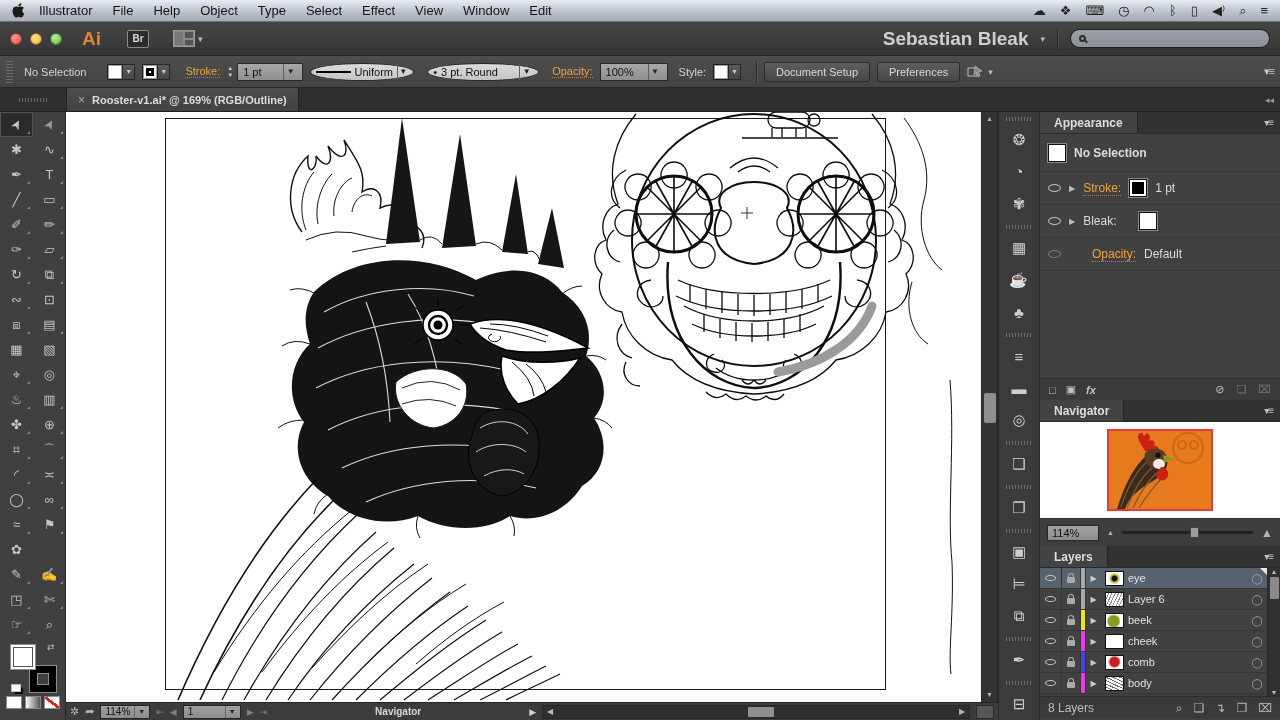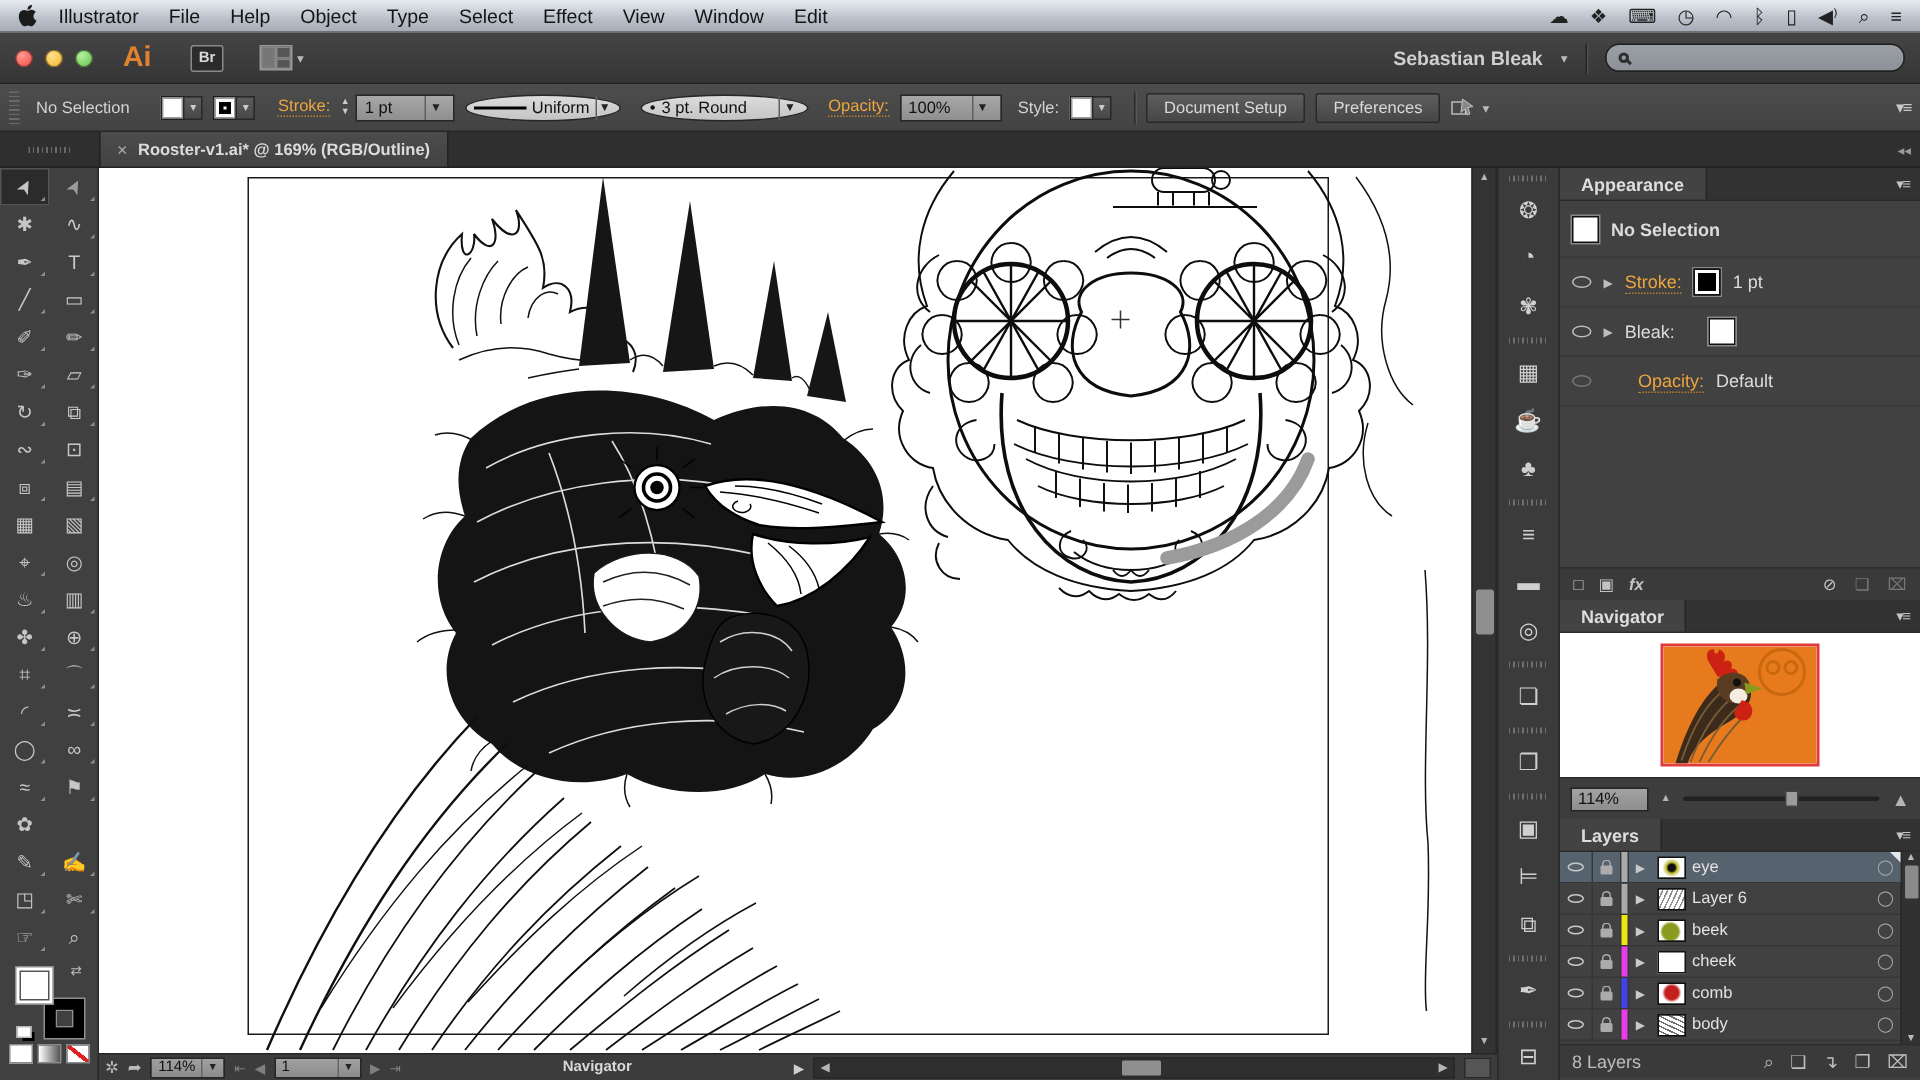--- a/index.html
+++ b/index.html
@@ -18,21 +18,21 @@
   .l-yel{background:radial-gradient(circle at 35% 30%,#ffe28a,#f5b52e)}
   .l-grn{background:radial-gradient(circle at 35% 30%,#b3f0a0,#68c04c)}
   .ailogo{color:#e0822e;font-weight:bold;font-size:19px;letter-spacing:0}
   .brbox{width:22px;height:18px;border:1px solid #8a8a8a;background:#2b2b2b;color:#d8d8d8;font-size:10px;font-weight:bold;display:flex;align-items:center;justify-content:center;border-radius:2px;margin-left:16px}
   .arrdoc{display:flex;align-items:center;gap:3px;margin-left:14px}
   .arrdoc .box{width:22px;height:17px;border:1px solid #999;background:#2e2e2e;display:grid;grid-template-columns:10px 1fr;grid-template-rows:1fr 1fr}
   .arrdoc .box i{border:1px solid #888;background:#555}
   .arrdoc .box i:first-child{grid-row:span 2;background:#777}
   .caret{color:#bbb;font-size:9px}
   .a-right{margin-left:auto;display:flex;align-items:center;gap:12px}
-  .uname{font-weight:bold;color:#cfcfcf;font-size:13px}
+  .uname{font-weight:bold;color:#cfcfcf;font-size:19px}
   .vdiv{width:1px;height:20px;background:#242424;box-shadow:1px 0 0 #4e4e4e}
   .searchpill{width:200px;height:19px;border-radius:10px;background:linear-gradient(#9aa0a6,#8b9197);border:1px solid #1f1f1f;display:flex;align-items:center;padding:0 8px;gap:5px}
   .mag{width:7px;height:7px;border:2px solid #2e2e2e;border-radius:50%;position:relative;flex:none}
   .mag::after{content:"";position:absolute;width:5px;height:2px;background:#2e2e2e;transform:rotate(45deg);right:-4px;bottom:-2px}
   
   .ctrlbar{height:32px;background:linear-gradient(#4d4d4d,#434343);border-bottom:1px solid #282828;display:flex;align-items:center;padding:0 6px;gap:7px;font-size:11px;color:#d4d4d4}
   .grip-v{width:7px;height:22px;background:repeating-linear-gradient(#6a6a6a 0 1px,transparent 1px 3px);margin-right:4px}
   .orange{color:#eca53f;border-bottom:1px dotted #b97f2a;cursor:pointer}
   .swatch{width:16px;height:16px;background:#fff;border:1px solid #1e1e1e;box-shadow:inset 0 0 0 1px #9b9b9b}
   .swatch.stroke{background:#fff;display:flex;align-items:center;justify-content:center}

